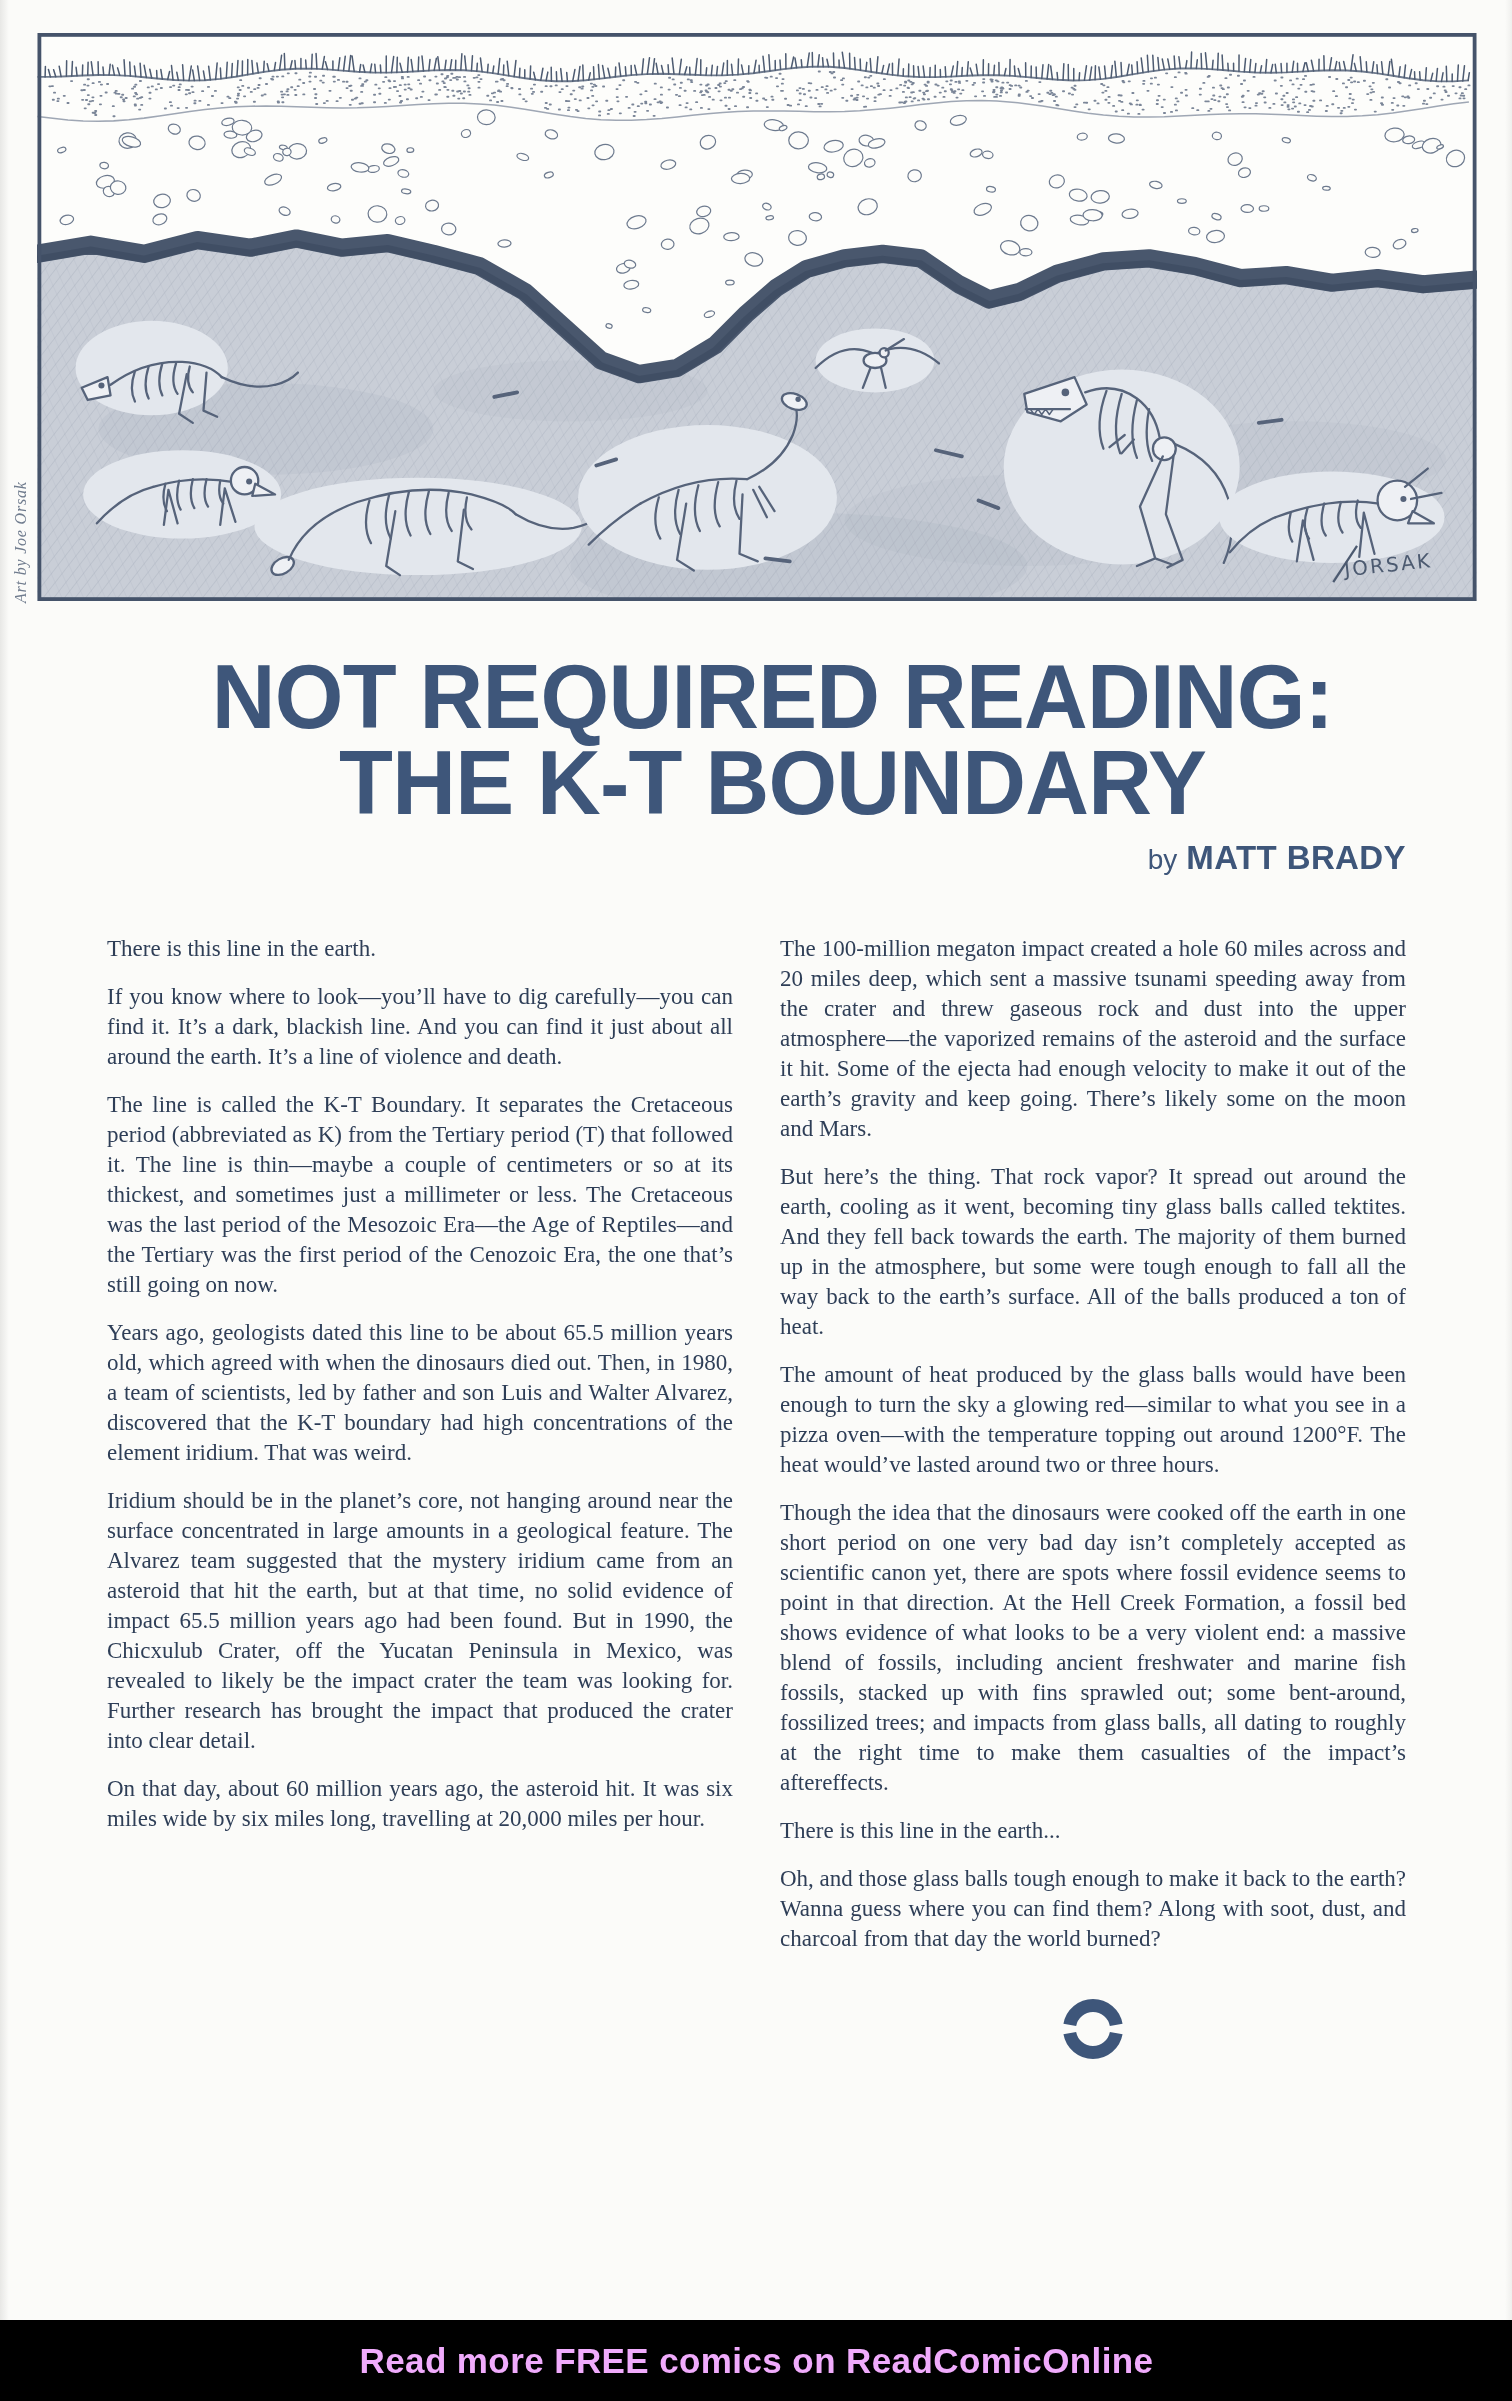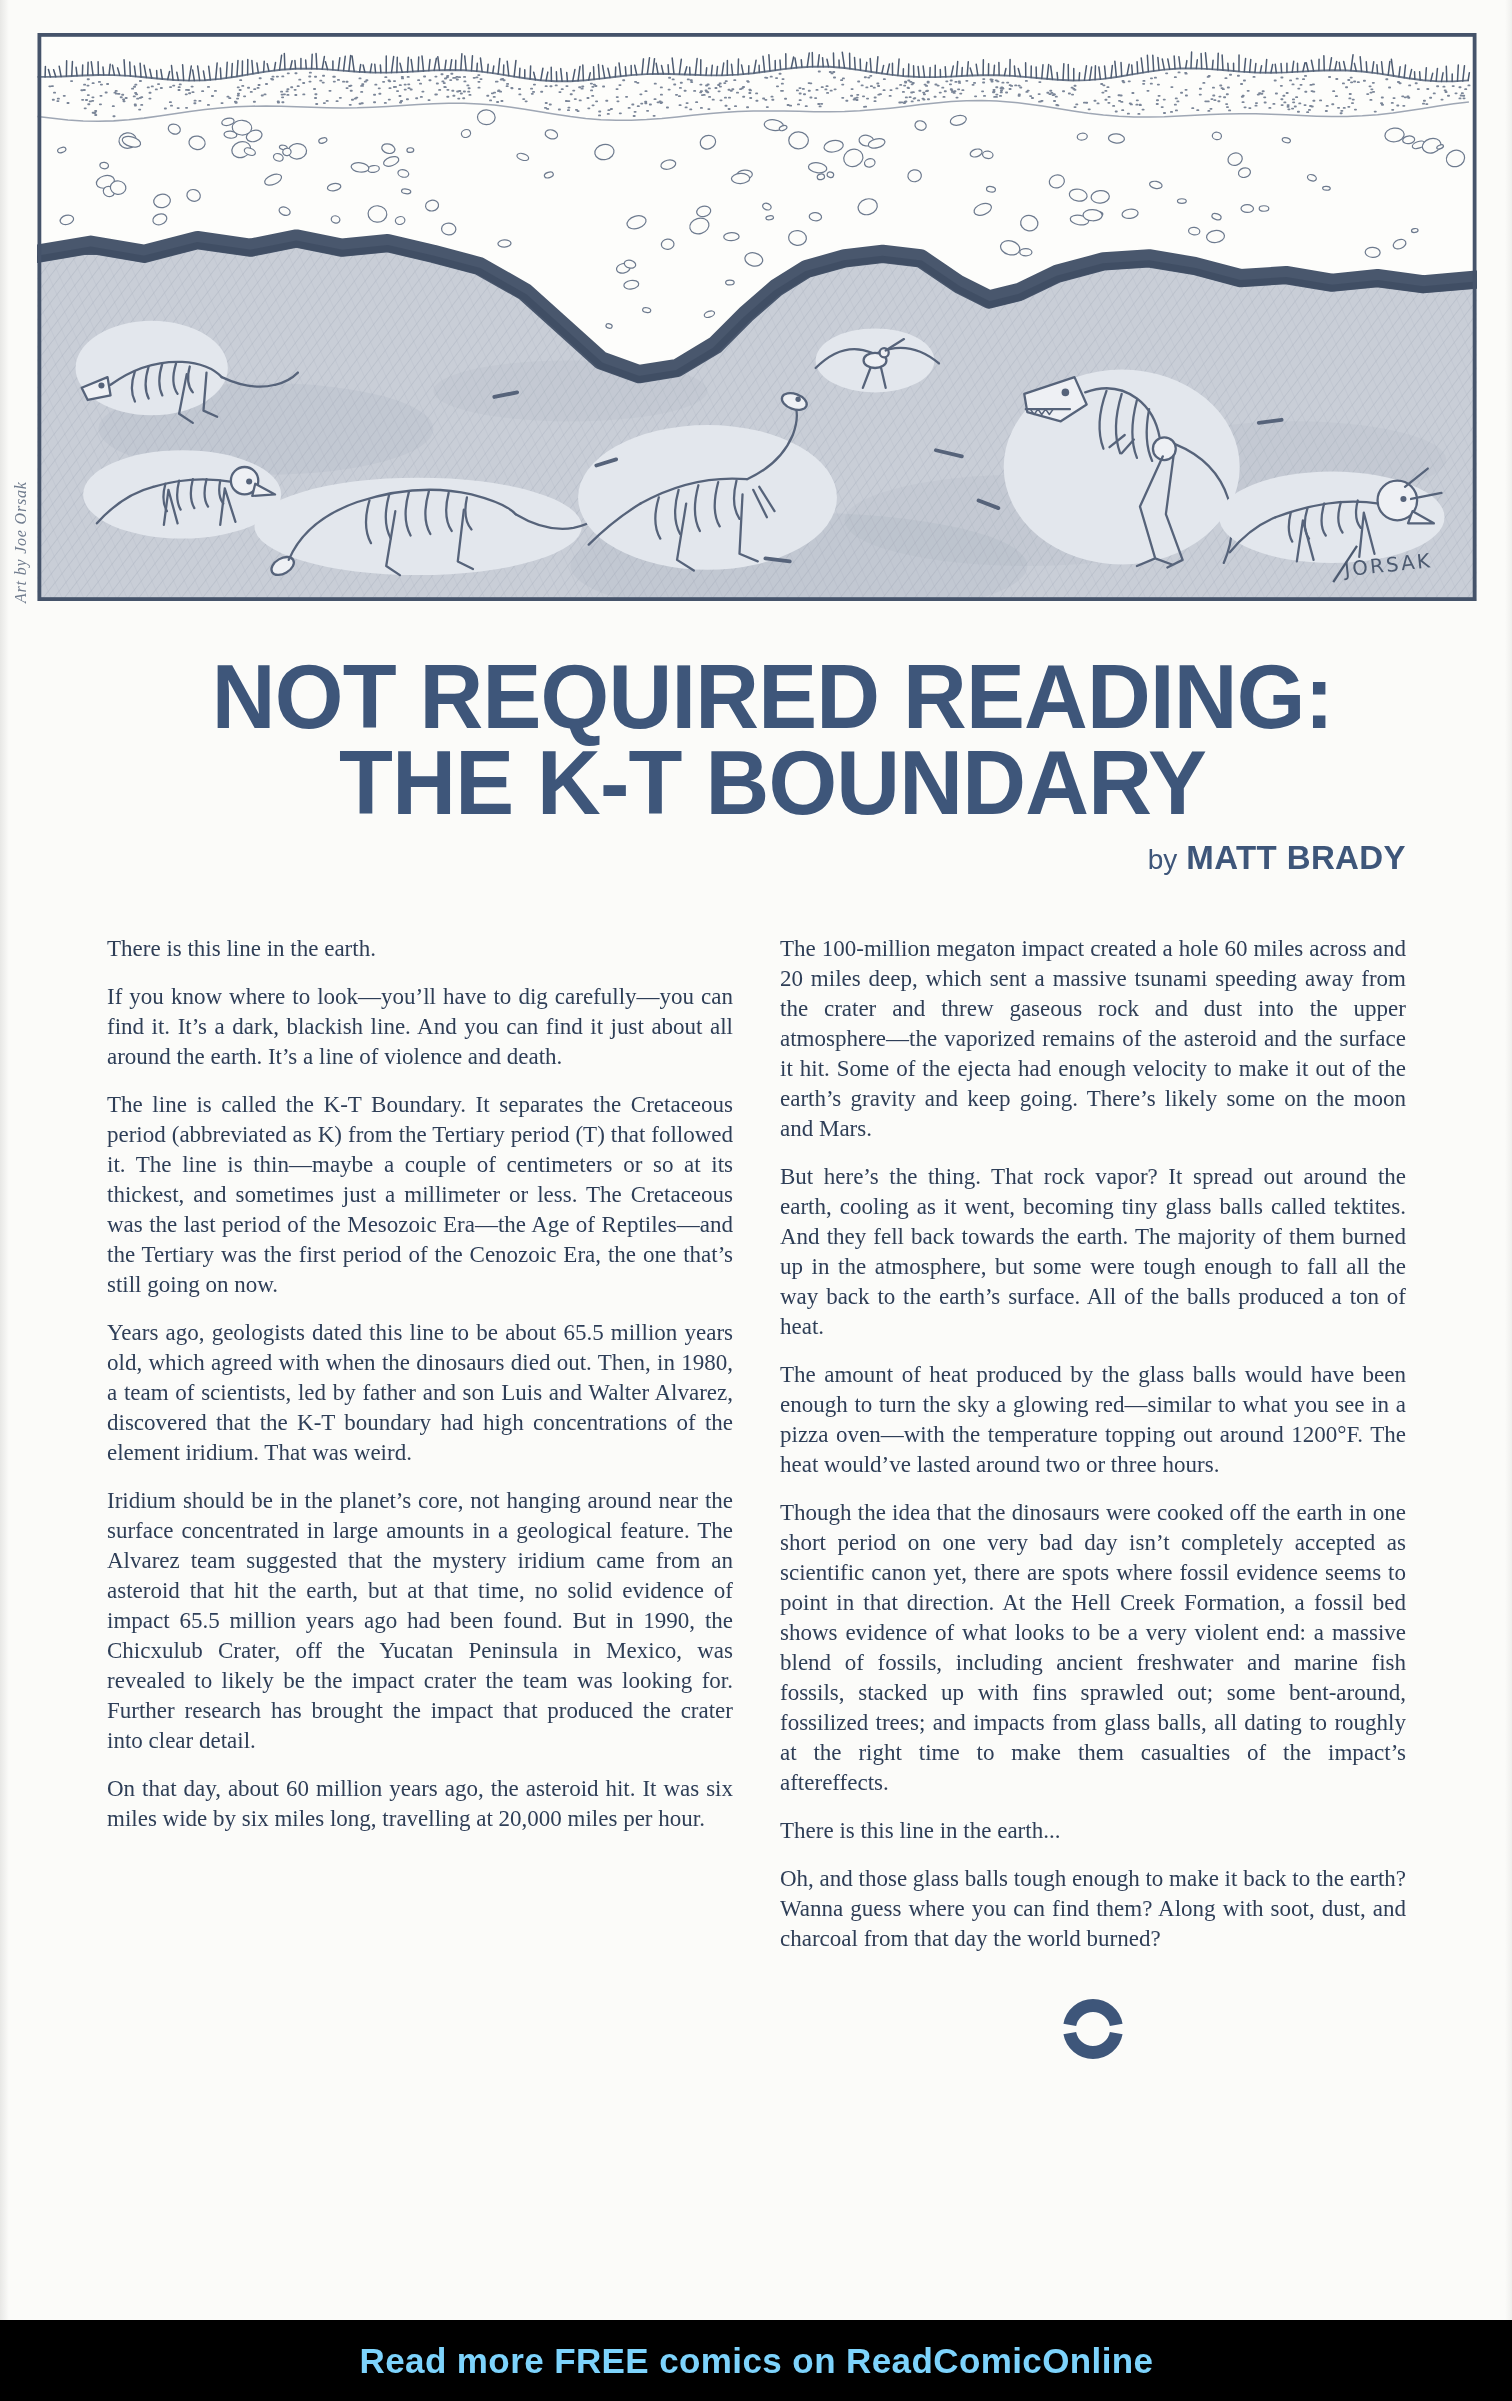--- a/index.html
+++ b/index.html
@@ -28,21 +28,21 @@
   .columns{position:absolute;top:934px;left:107px;right:107px;display:flex;gap:47px;}
   .col{flex:1;font-size:23px;line-height:30px;color:#2e3e57;text-align:justify;
         hyphens:auto;-webkit-hyphens:auto;}
   .col p{margin:0 0 18px 0;}
 
   .logo-wrap{display:flex;justify-content:center;margin-top:40px;}
 
   .footer{position:absolute;left:0;right:0;bottom:0;height:81px;background:#000;
         display:flex;align-items:center;justify-content:center;z-index:6;}
   .footer span{font-family:"Liberation Sans",sans-serif;font-weight:700;font-size:35px;
-        color:#7dd3fc;letter-spacing:0.4px;}
+        color:#f0abfc;letter-spacing:0.4px;}
 </style>
 </head>
 <body>
 
 <div class="page">
 
   <div class="art-credit">Art by Joe Orsak</div>
 
   <div class="illustration">
     <svg id="kt-illo" viewBox="0 0 1890 746" xmlns="http://www.w3.org/2000/svg">

